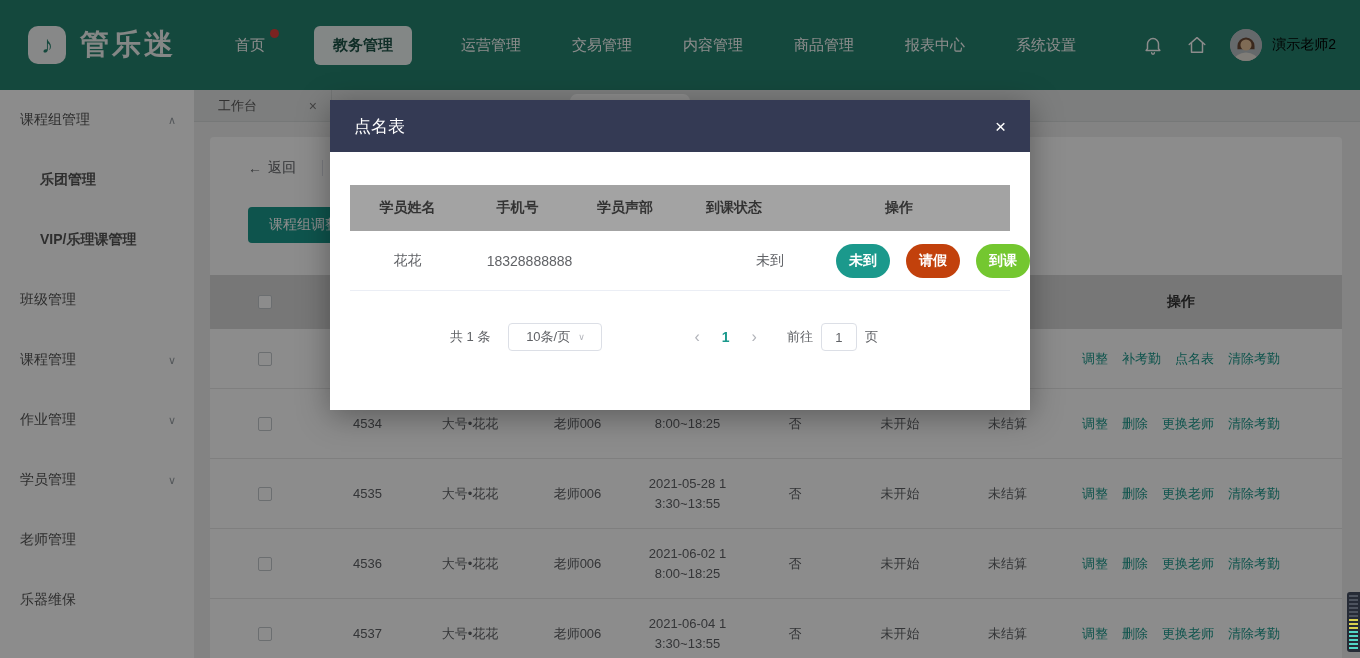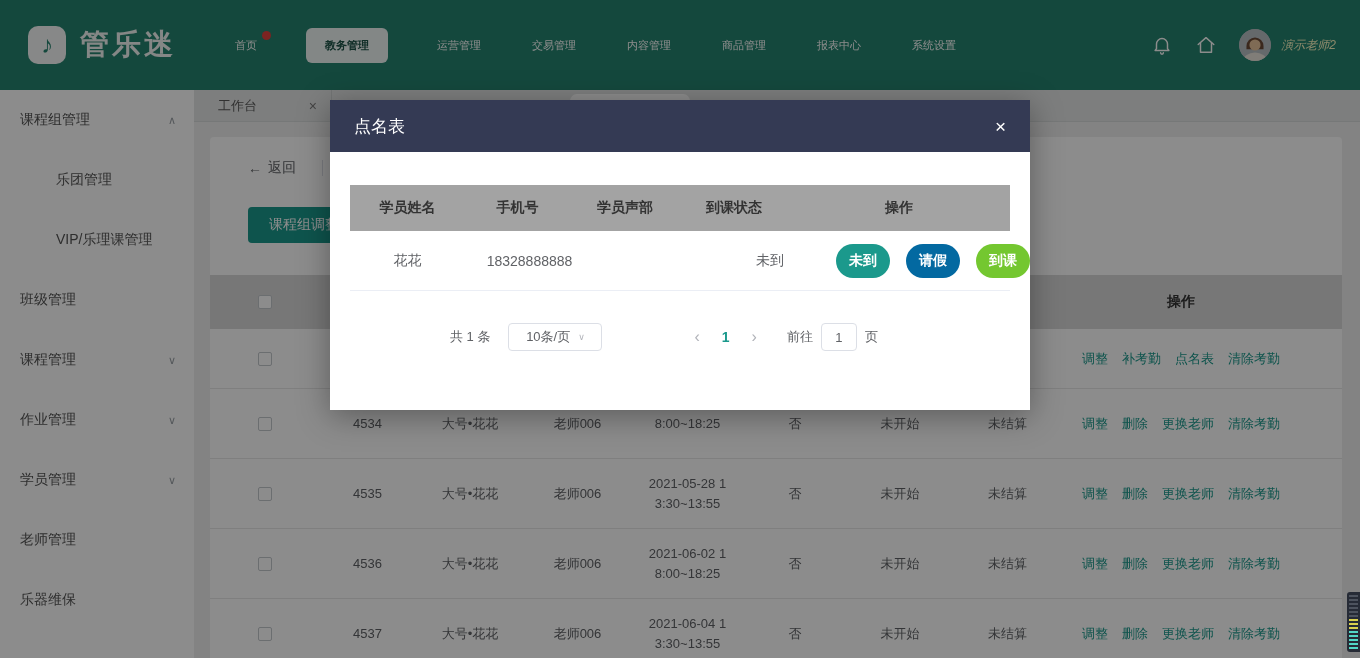--- a/index.html
+++ b/index.html
@@ -6,33 +6,33 @@
   html,body { width:1360px; height:658px; overflow:hidden; }
   body { position:relative; font-family:"Liberation Sans","DejaVu Sans",sans-serif; background:#efefef; }
 
   
   .navbar { position:absolute; left:0; top:0; width:1360px; height:90px; background:#26836f; z-index:1; }
   .logo { position:absolute; left:28px; top:25px; display:flex; align-items:center; cursor:pointer; }
   .logo-badge { width:38px; height:38px; border-radius:10px; background:#f6f8f7; color:#26836f;
                 font-size:24px; display:flex; align-items:center; justify-content:center; }
   .logo-text { margin-left:14px; color:#f2f6f4; font-size:29px; letter-spacing:3px; font-weight:bold; }
   .nav-items { position:absolute; left:233px; top:0; height:90px; display:flex; align-items:center; gap:47px; }
-  .nav-item { position:relative; color:#ffffff; font-size:11px; cursor:pointer; padding:9px 2px; white-space:nowrap; }
+  .nav-item { position:relative; color:#ffffff; font-size:15px; cursor:pointer; padding:9px 2px; white-space:nowrap; }
   .nav-item.active { background:rgba(255,255,255,0.93); color:#1e5448; font-weight:bold; border-radius:6px; padding:10px 19px; }
   .nav-dot { position:absolute; right:-12px; top:2px; width:9px; height:9px; border-radius:50%; background:#e0403c; }
   .nav-right { position:absolute; right:24px; top:0; height:90px; display:flex; align-items:center; gap:22px; }
   .nav-ico { width:22px; height:22px; cursor:pointer; }
   .avatar { width:32px; height:32px; border-radius:50%; overflow:hidden; background:#b9bfc4; cursor:pointer; }
-  .user-name { color:#fef9c3; font-size:12px; margin-left:-12px; cursor:pointer;font-style:italic; }
+  .user-name { color:#000000; font-size:14px; margin-left:-12px; cursor:pointer; }
 
   
   .sidebar { position:absolute; left:0; top:90px; width:194px; height:568px; background:#ffffff; z-index:1; overflow:hidden; }
   .side-item { height:60px; display:flex; align-items:center; font-size:14px; color:#545454; cursor:pointer; position:relative; }
   .side-item .lbl { padding-left:20px; }
-  .side-item.child .lbl { padding-left:56px; }
+  .side-item.child .lbl { padding-left:40px;font-weight:bold; }
   .side-item .chev { position:absolute; right:18px; color:#9aa0a6; font-size:11px; }
   .side-item.active { background:#ececec; color:#1b998c; font-weight:bold; border-right:4px solid #1b998c; }
   .collapse-handle { position:absolute; left:194px; top:372px; width:13px; height:44px; z-index:1;
                      background:rgba(55,65,75,0.45); border-radius:0 8px 8px 0; color:#f2f2f2; font-size:12px;
                      display:flex; align-items:center; justify-content:center; cursor:pointer; }
 
   
   .content { position:absolute; left:194px; top:90px; width:1166px; height:568px; background:#efefef; overflow:hidden; z-index:1; }
   .tabbar { position:absolute; left:0; top:0; width:1166px; height:32px; background:#e4e6e6; border-bottom:1px solid #d8dada; }
   .tab { position:absolute; left:10px; top:0; width:128px; height:32px; display:flex; align-items:center;
@@ -69,21 +69,21 @@
   .modal-close { color:#ffffff; font-size:19px; cursor:pointer; line-height:1; }
   .mtable { position:absolute; left:20px; top:85px; width:660px; font-size:14px; }
   .mrow { display:grid; grid-template-columns:115px 105px 110px 108px 1fr; align-items:center; }
   .mrow.head { height:46px; background:#a3a3a3; color:#333333; font-weight:bold; }
   .mrow.data { height:60px; color:#606266; border-bottom:1px solid #ebeef5;gap:12px; }
   .mc { text-align:center; }
   .pill-group { display:flex; justify-content:center; gap:16px; }
   .pill { min-width:54px; height:34px; border:none; border-radius:17px; color:#ffffff; font-size:14px; font-weight:bold;
           cursor:pointer; font-family:inherit; padding:0 12px; }
   .pill.absent { background:#1b998c; }
-  .pill.leave  { background:#0369a1; }
+  .pill.leave  { background:#c2410c; }
   .pill.attend { background:#74c730; }
 
   .mpager { position:absolute; left:20px; top:222px; width:660px; height:30px; display:flex; align-items:center;
             font-size:13px; color:#606266; }
   .mp-total { margin-left:100px; }
   .mp-select { margin-left:18px; width:94px; height:28px; border:1px solid #dcdfe6; border-radius:4px;
                display:flex; align-items:center; justify-content:center; gap:8px; cursor:pointer; color:#606266;text-align:right; }
   .mp-caret { font-size:9px; color:#b1b3b9; }
   .mp-arrow { font-size:16px; color:#b1b3b9; cursor:pointer; }
   .mp-prev { margin-left:92px; }

